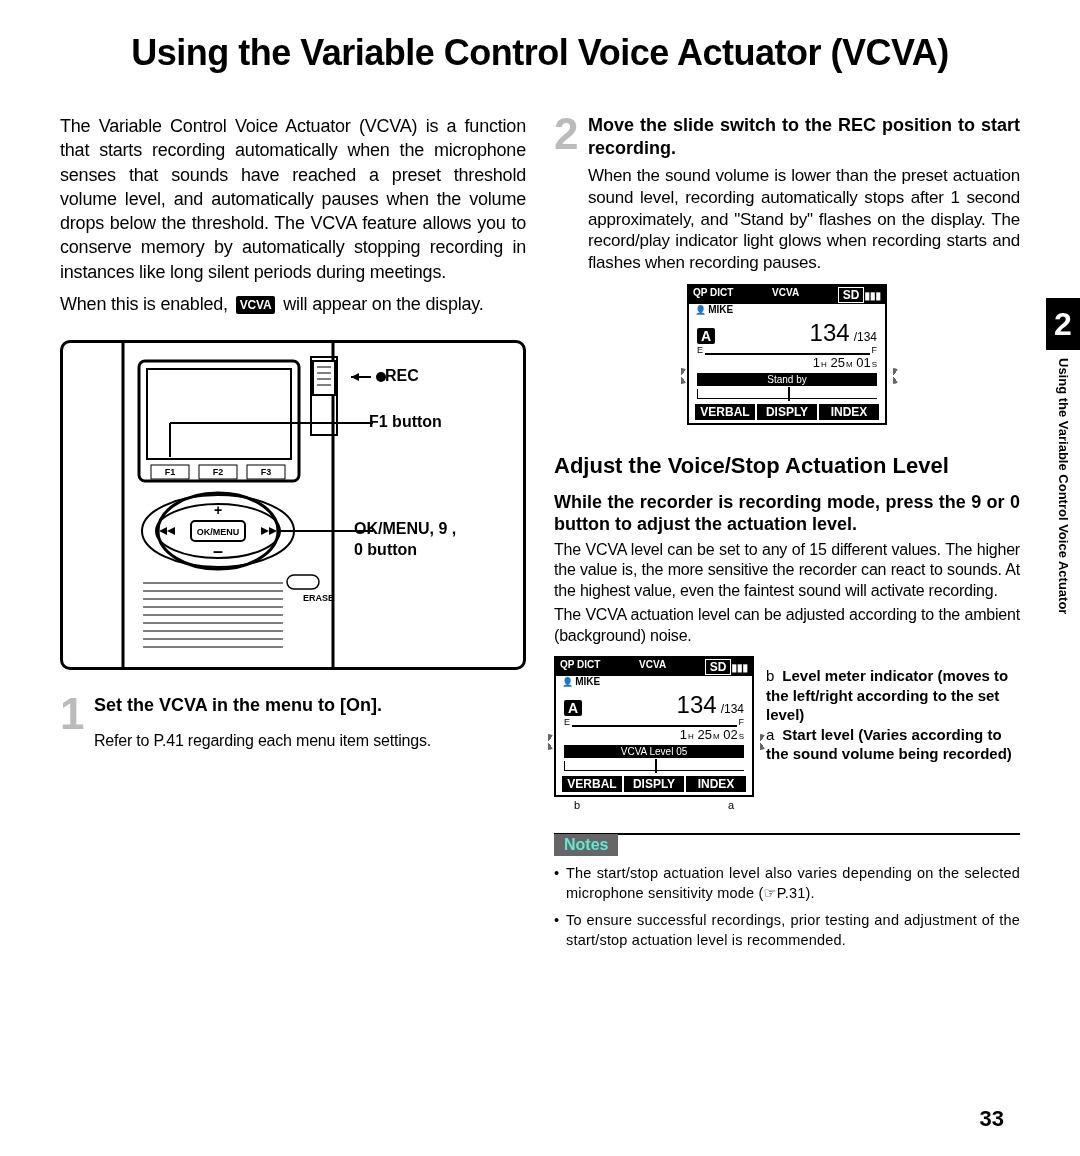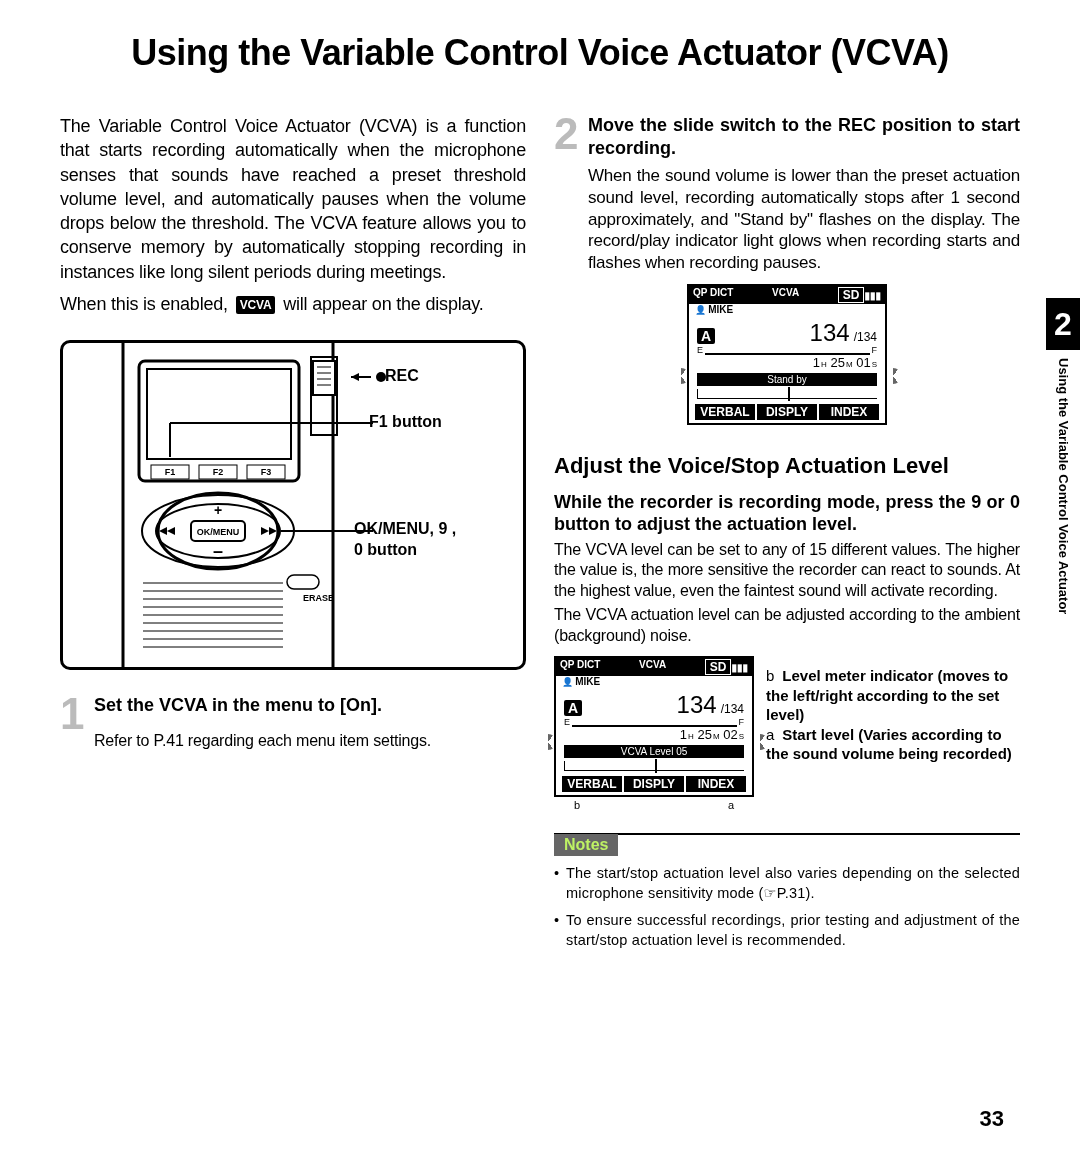--- a/index.html
+++ b/index.html
@@ -149,21 +149,21 @@
   
   .subhead {
     font-size: 22px;
     font-weight: 900;
     margin-top: 28px;
     margin-bottom: 12px;
   }
   
   .hr { border:none; border-top:2px solid #000; margin-top:22px; }
   .notes-tab {
-    display:inline-block; background:#666; color:#bef264;
+    display:inline-block; background:#666; color:#5eead4;
     font-size:16px; font-weight:bold; padding:2px 10px;
     margin-top:-1px;
   }
   .note-item {
     font-size:14.5px; line-height:1.35; text-align:justify;
     margin-top:8px; padding-left:12px; position:relative;
     letter-spacing:0.2px;
   }
   .note-item::before{
     content:"•"; position:absolute; left:0; top:0;

